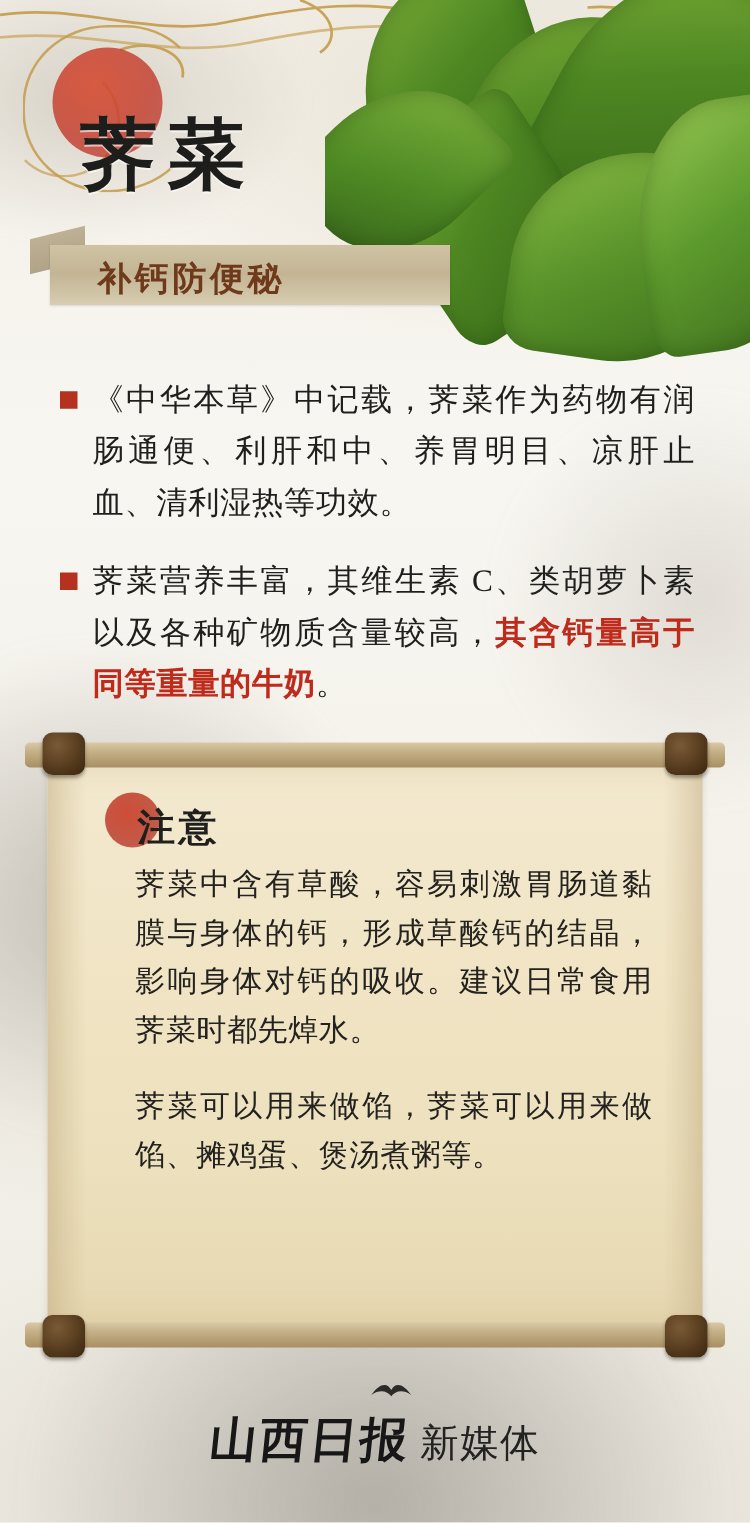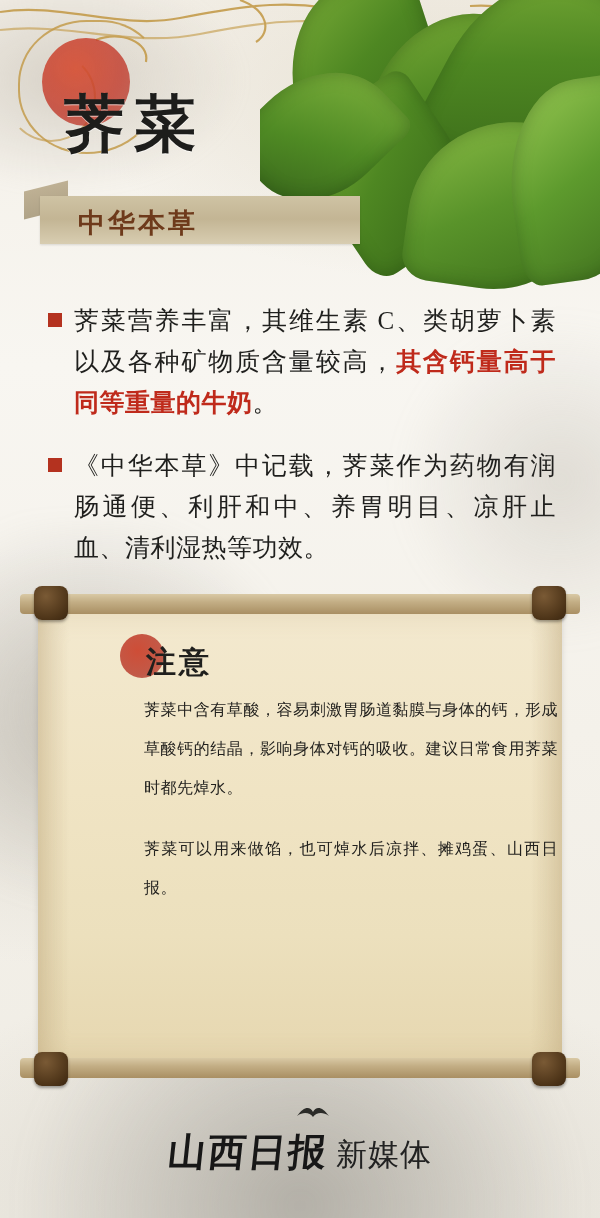--- a/index.html
+++ b/index.html
@@ -199,21 +199,20 @@
     background:
       linear-gradient(90deg, rgba(190,170,130,0.35) 0%, rgba(255,255,255,0) 6%, rgba(255,255,255,0) 94%, rgba(190,170,130,0.35) 100%),
       linear-gradient(180deg, #f3e9cf 0%, #f0e4c4 40%, #ece0bd 72%, #e6d7b0 100%);
     box-shadow: inset 0 0 28px rgba(180,150,100,0.28), 0 2px 6px rgba(0,0,0,0.12);
   }
 
   .scroll-content {
     position: absolute;
     left: 86px; top: 54px;
     width: 420px;
-    margin-left: 36px;
   }
   .sec-head {
     position: relative;
     height: 46px;
     margin-bottom: 4px;
   }
   .sec-dot {
     position: absolute;
     left: -18px; top: -6px;
     width: 44px; height: 44px;
@@ -223,27 +222,28 @@
   .sec-title {
     position: relative;
     font-size: 30px;
     font-weight: bold;
     color: #1f1f1d;
     letter-spacing: 3px;
     padding-left: 8px;
     top: 2px;
   }
   .sec-body {
-    font-size: 16px;
+    font-size: 24px;
     line-height: 39px;
     color: #23221f;
     letter-spacing: 0.5px;
     text-align: justify;
     margin-bottom: 22px;
     padding-left: 6px;
+    font-family: Liberation Mono, monospace;
   }
 
   
   .bird {
     position: absolute;
     left: 296px; top: 1104px;
     width: 34px; height: 16px;
   }
   .footer {
     position: absolute;
@@ -300,59 +300,59 @@
     <div class="leaf" style="left:0px; top:60px; width:120px; height:150px; transform:rotate(46deg); background:linear-gradient(150deg,#86b841,#4f8a24 55%,#35601a);"></div>
   </div>
 
   <div class="gold-ring"></div>
   <div class="gold-ring2"></div>
   <div class="sun-seal"></div>
   <div class="title">荠菜</div>
 
   <div class="ribbon-tail"></div>
   <div class="subtitle-ribbon"></div>
-  <div class="subtitle">中华本草</div>
+  <div class="subtitle">补钙防便秘</div>
 
   <div class="body">
+
+    <div class="bullet-row">
+      <div class="bullet-mark"></div>
+      <div class="bullet-text">
+        <span>《中华本草》中记载，荠菜作为药物有润肠通便、利肝和中、养胃明目、凉肝止血、清利湿热等功效。</span>
+      </div>
+    </div>
 
     <div class="bullet-row">
       <div class="bullet-mark"></div>
       <div class="bullet-text">
         <span>荠菜营养丰富，其维生素 C、类胡萝卜素以及各种矿物质含量较高，</span><span class="hl">其含钙量高于同等重量的牛奶</span><span>。</span>
       </div>
     </div>
 
-    <div class="bullet-row">
-      <div class="bullet-mark"></div>
-      <div class="bullet-text">
-        <span>《中华本草》中记载，荠菜作为药物有润肠通便、利肝和中、养胃明目、凉肝止血、清利湿热等功效。</span>
-      </div>
-    </div>
-
   </div>
 
   <div class="scroll-wrap">
     <div class="scroll-paper"></div>
 
     <div class="scroll-rod rod-top"></div>
     <div class="scroll-rod rod-bottom"></div>
     <div class="knob knob-tl"></div>
     <div class="knob knob-tr"></div>
     <div class="knob knob-bl"></div>
     <div class="knob knob-br"></div>
 
     <div class="scroll-content">
 
       <div class="sec-head">
         <div class="sec-dot"></div>
         <div class="sec-title">注意</div>
       </div>
       <div class="sec-body">荠菜中含有草酸，容易刺激胃肠道黏膜与身体的钙，形成草酸钙的结晶，影响身体对钙的吸收。建议日常食用荠菜时都先焯水。</div>
 
-      <div class="sec-body">荠菜可以用来做馅，也可焯水后凉拌、摊鸡蛋、山西日报。</div>
+      <div class="sec-body">荠菜可以用来做馅，荠菜可以用来做馅、摊鸡蛋、煲汤煮粥等。</div>
 
     </div>
   </div>
 
   <svg class="bird" viewBox="0 0 34 16">
     <path d="M1 12 C 8 2, 14 2, 17 8 C 20 2, 26 2, 33 12 C 26 7, 20 9, 17 13 C 14 9, 8 7, 1 12 Z" fill="#2b2b28"></path>
   </svg>
 
   <div class="footer">
     <span class="footer-brand">山西日报</span><span class="footer-sub">新媒体</span>

